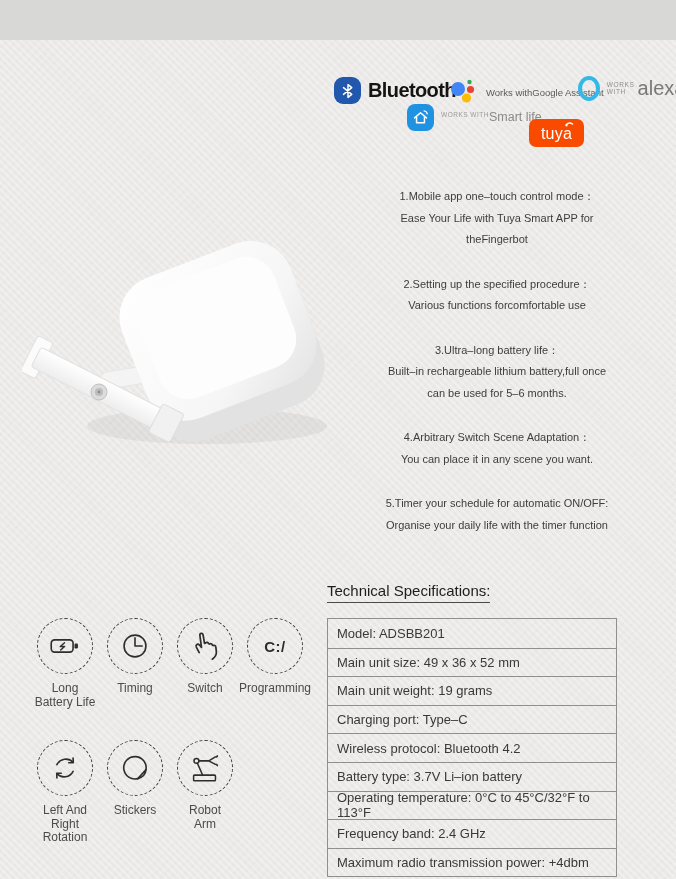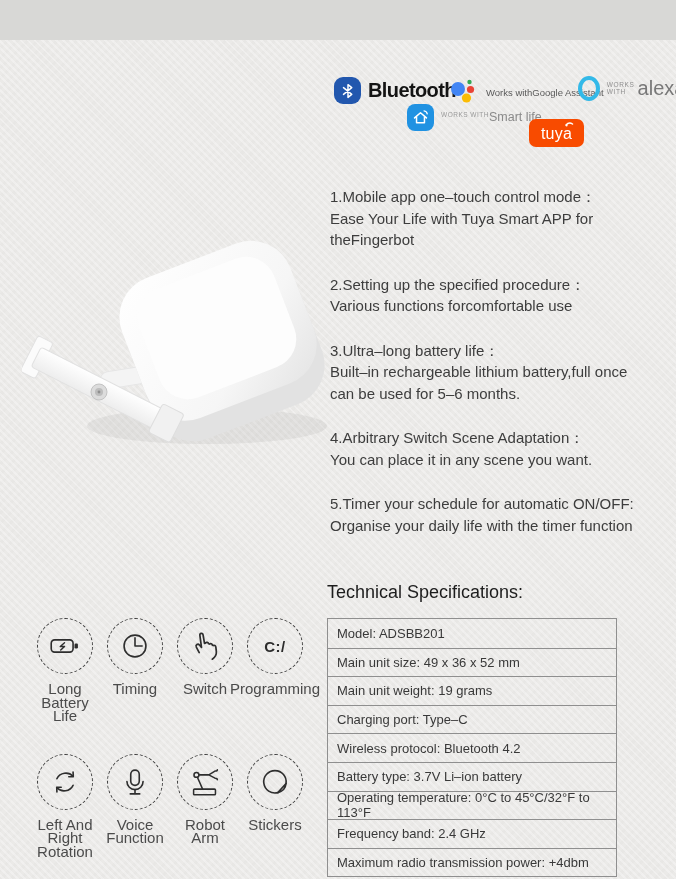--- a/index.html
+++ b/index.html
@@ -39,38 +39,38 @@
                 border-radius:7px; display:flex; align-items:center; justify-content:center; }
   .tuya-word { color:#fff; font-size:16px; font-weight:normal; letter-spacing:.2px;
                transform:translateY(1px); position:relative; }
   .tuya-curl { position:absolute; right:-3px; top:-6px; }
 
   
   .product { position:absolute; left:22px; top:176px; }
 
   
   .features { position:absolute; left:330px; top:146px; width:334px;
-              font-size:15px; line-height:21.5px; color:#3d3d3d; }
+              font-size:11px; line-height:21.5px; color:#3d3d3d;text-align:center; }
   .feat { margin-bottom:23px; }
   .feat-body { white-space:pre-line; }
 
   
   .icon-grid { position:absolute; left:30px; top:578px; width:282px; }
   .icon-row { display:flex; }
   .icon-row + .icon-row { margin-top:31px; }
   .icon-cell { width:70px; display:flex; flex-direction:column; align-items:center; }
   .icon-circle { width:56px; height:56px; border:1.6px dashed #3c3c3c; border-radius:50%;
                  display:flex; align-items:center; justify-content:center; }
-  .icon-label { margin-top:8px; font-size:15px; line-height:13.5px; color:#4b4b4b;
+  .icon-label { margin-top:8px; font-size:12px; line-height:13.5px; color:#4b4b4b;
                 text-align:center; white-space:pre-line; }
   .glyph-txt { font-size:15px; font-weight:bold; color:#2c2c2c; letter-spacing:.5px; }
 
   
-  .spec-heading { position:absolute; left:327px; top:542px; font-size:18px; color:#1d1d1d;
-                  padding-bottom:15px; border-bottom:1.3px solid #4a4a4a; }
+  .spec-heading { position:absolute; left:327px; top:542px; font-size:15px; color:#1d1d1d;
+                  padding-bottom:3px; border-bottom:1.3px solid #4a4a4a; }
   .spec-table { position:absolute; left:327px; top:578px; width:290px;
                 border:1px solid #8f8f8f; }
   .spec-row { height:28.6px; display:flex; align-items:center; padding-left:9px;
               font-size:13px; color:#393939; }
   .spec-row + .spec-row { border-top:1px solid #8f8f8f; }
 </style>
 </head>
 <body>
 
 <div class="page">
@@ -242,48 +242,37 @@
             <path d="M28.5 23.5 A10.5 10.5 0 0 1 11.5 26" fill="none" stroke="#2e2e2e" stroke-width="1.7" stroke-linecap="round"></path>
             <path d="M11.5 30.5 L11.3 25.7 L16 25.5" fill="none" stroke="#2e2e2e" stroke-width="1.7" stroke-linecap="round" stroke-linejoin="round"></path>
           </svg>
         </span>
         <span class="icon-label">Left And
 Right Rotation</span>
       </div>
       <div class="icon-cell">
         <span class="icon-circle">
           <svg width="38" height="38" viewBox="0 0 40 40">
-            <rect x="15.5" y="7.5" width="9" height="16" rx="4.5" fill="none" stroke="#2e2e2e" stroke-width="1.7"></rect>
-            <path d="M11.5 19.5 a8.5 8.5 0 0 0 17 0" fill="none" stroke="#2e2e2e" stroke-width="1.7" stroke-linecap="round"></path>
-            <path d="M20 28 L20 32.5 M15 32.5 L25 32.5" fill="none" stroke="#2e2e2e" stroke-width="1.7" stroke-linecap="round"></path>
-          </svg>
-        </span>
-        <span class="icon-label">Voice
-Function</span>
+            <path d="M23 31.2 a11.8 11.8 0 1 1 8.6 -9.6" fill="none" stroke="#2e2e2e" stroke-width="1.7" stroke-linecap="round"></path>
+            <path d="M23 31.2 q8 -2.2 8.6 -9.6 l-8.6 9.6 z" fill="none" stroke="#2e2e2e" stroke-width="1.7" stroke-linejoin="round"></path>
+          </svg>
+        </span>
+        <span class="icon-label">Stickers</span>
       </div>
       <div class="icon-cell">
         <span class="icon-circle">
           <svg width="38" height="38" viewBox="0 0 40 40">
             <circle cx="11" cy="12.5" r="2.6" fill="none" stroke="#2e2e2e" stroke-width="1.6"></circle>
             <path d="M13.6 12.5 L24 12.5 M24 12.5 L30.5 8.5 M24 12.5 L30.5 16 M30.5 8.5 q2.5 0 2.5 -1.5 M30.5 16 q2.5 0 2.5 1.5" fill="none" stroke="#2e2e2e" stroke-width="1.6" stroke-linecap="round" stroke-linejoin="round"></path>
             <path d="M12 15 L17.5 27.5" fill="none" stroke="#2e2e2e" stroke-width="1.6" stroke-linecap="round"></path>
             <rect x="8" y="27.5" width="23" height="6" rx="1" fill="none" stroke="#2e2e2e" stroke-width="1.6"></rect>
           </svg>
         </span>
         <span class="icon-label">Robot
 Arm</span>
-      </div>
-      <div class="icon-cell">
-        <span class="icon-circle">
-          <svg width="38" height="38" viewBox="0 0 40 40">
-            <path d="M23 31.2 a11.8 11.8 0 1 1 8.6 -9.6" fill="none" stroke="#2e2e2e" stroke-width="1.7" stroke-linecap="round"></path>
-            <path d="M23 31.2 q8 -2.2 8.6 -9.6 l-8.6 9.6 z" fill="none" stroke="#2e2e2e" stroke-width="1.7" stroke-linejoin="round"></path>
-          </svg>
-        </span>
-        <span class="icon-label">Stickers</span>
       </div>
     </div>
   </div>
 
   <div class="spec-heading">Technical Specifications:</div>
 
   <div class="spec-table">
     <div class="spec-row">Model: ADSBB201</div>
     <div class="spec-row">Main unit size: 49 x 36 x 52 mm</div>
     <div class="spec-row">Main unit weight: 19 grams</div>

